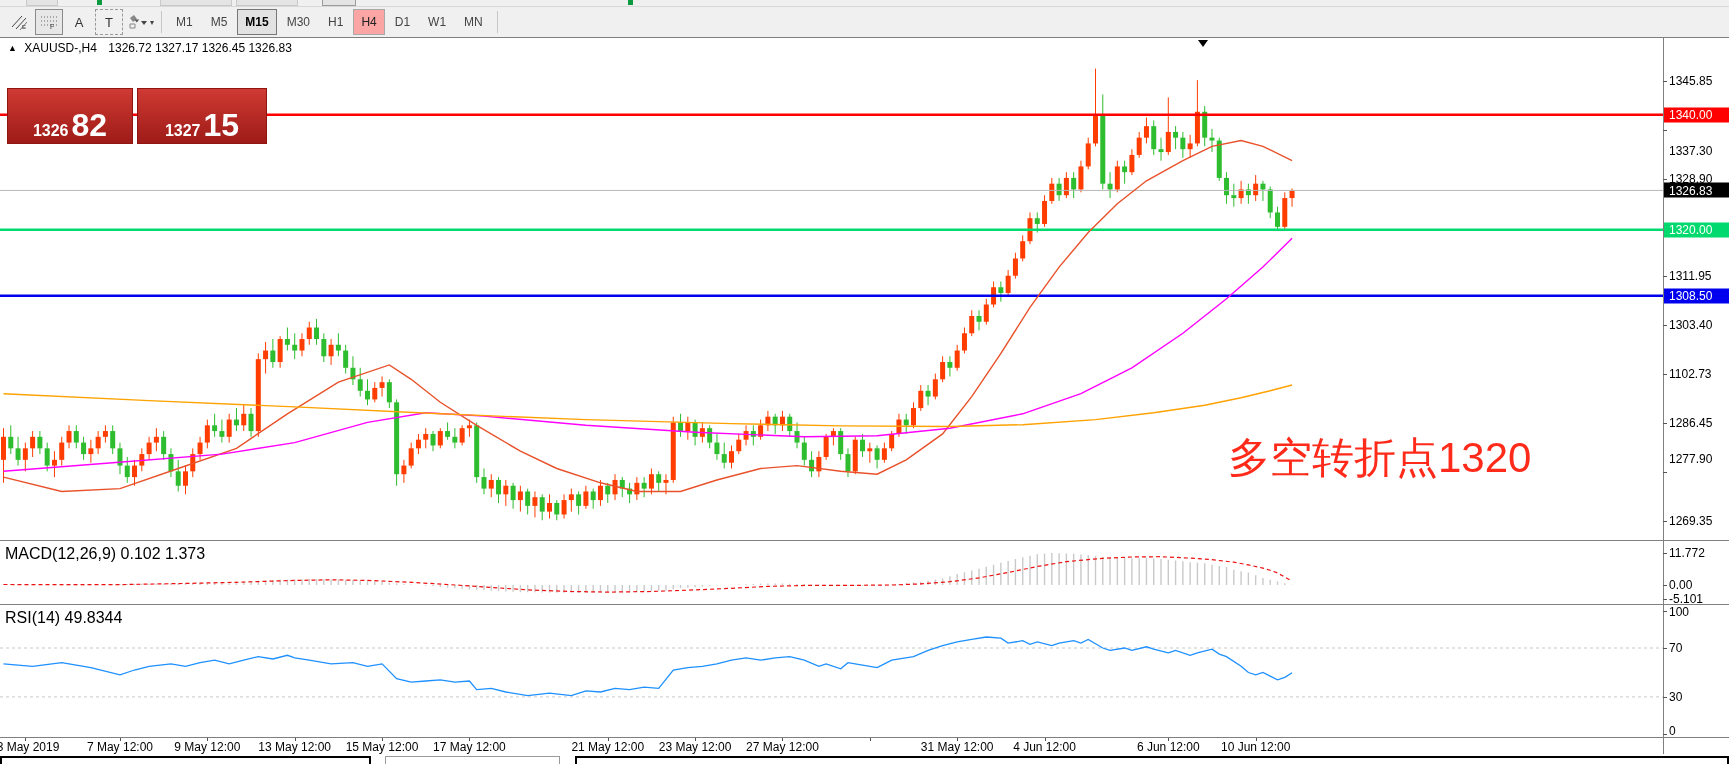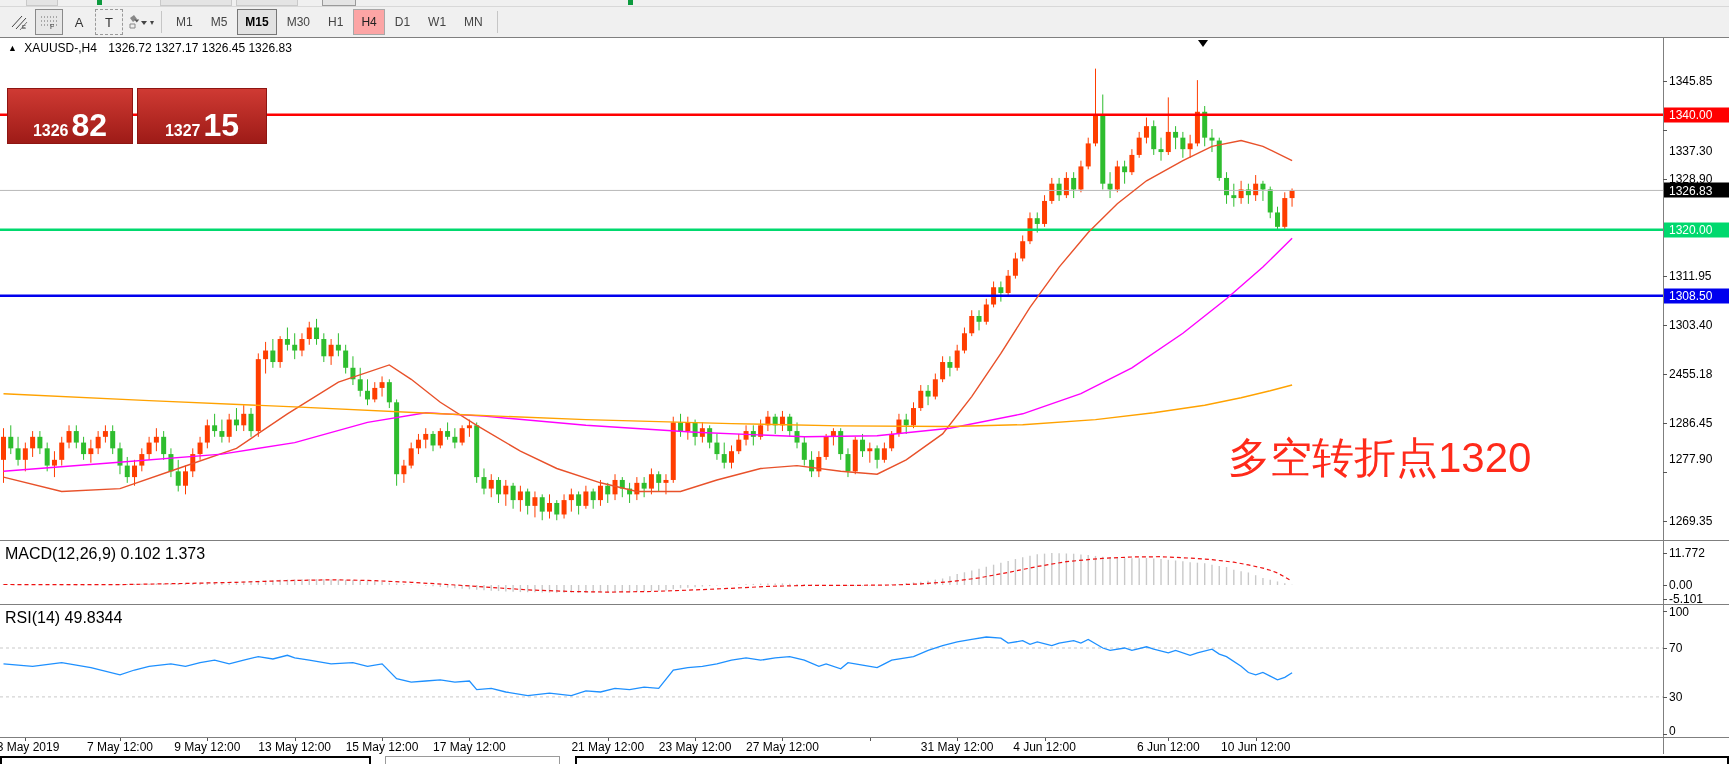--- a/index.html
+++ b/index.html
@@ -713,21 +713,21 @@
 <div class="scale-label" style="top:81px;">1345.85</div>
 <div class="scale-tick" style="top:130.18814999999972px;"></div>
 <div class="scale-label" style="top:130.18814999999972px;margin-top:21px;">1337.30</div>
 <div class="scale-tick" style="top:178.51334999999895px;"></div>
 <div class="scale-label" style="top:178.51334999999895px;">1328.90</div>
 <div class="scale-tick" style="top:276.0266999999992px;"></div>
 <div class="scale-label" style="top:276.0266999999992px;">1311.95</div>
 <div class="scale-tick" style="top:325.21484999999893px;"></div>
 <div class="scale-label" style="top:325.21484999999893px;">1303.40</div>
 <div class="scale-tick" style="top:374.403px;"></div>
-<div class="scale-label" style="top:374.403px;">2455.18</div>
+<div class="scale-label" style="top:374.403px;">1102.73</div>
 <div class="scale-tick" style="top:422.7281999999992px;"></div>
 <div class="scale-label" style="top:422.7281999999992px;">1286.45</div>
 <div class="scale-tick" style="top:471.91634999999894px;"></div>
 <div class="scale-label" style="top:459px;">1277.90</div>
 <div class="scale-tick" style="top:521.1045px;"></div>
 <div class="scale-label" style="top:521.1045px;">1269.35</div>
 <div class="badge" style="top:114.65504999999948px;background:#ff0000;">1340.00</div>
 <div class="badge" style="top:190.4220599999999px;background:#000000;">1326.83</div>
 <div class="badge" style="top:229.71504999999948px;background:#00d96e;">1320.00</div>
 <div class="badge" style="top:295.8745499999995px;background:#0000ee;">1308.50</div>

